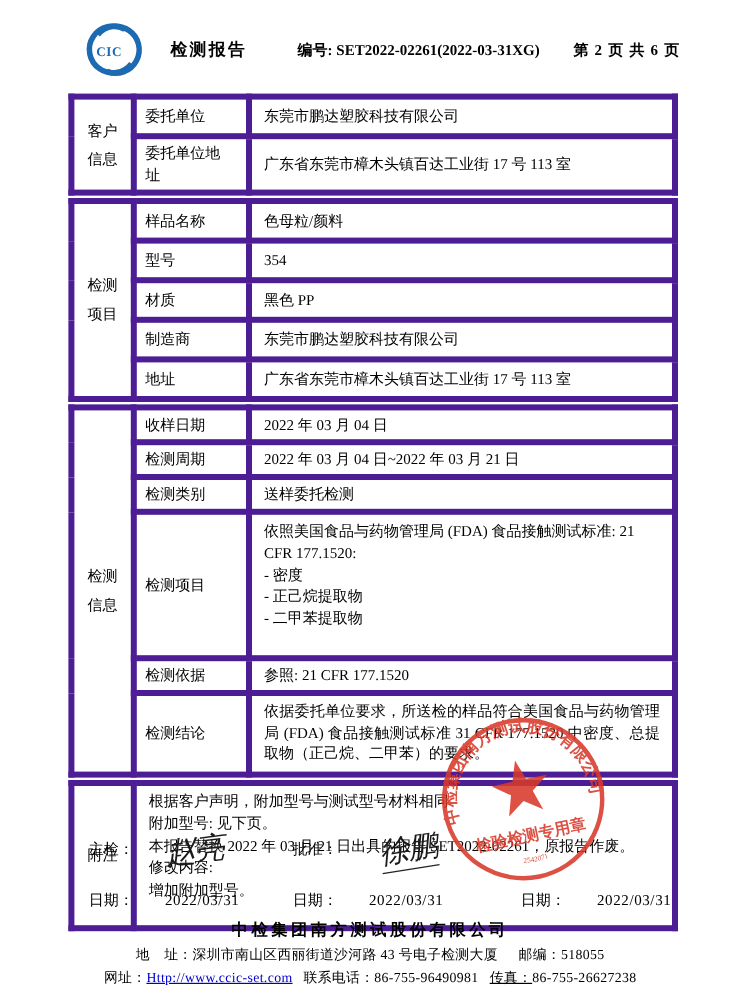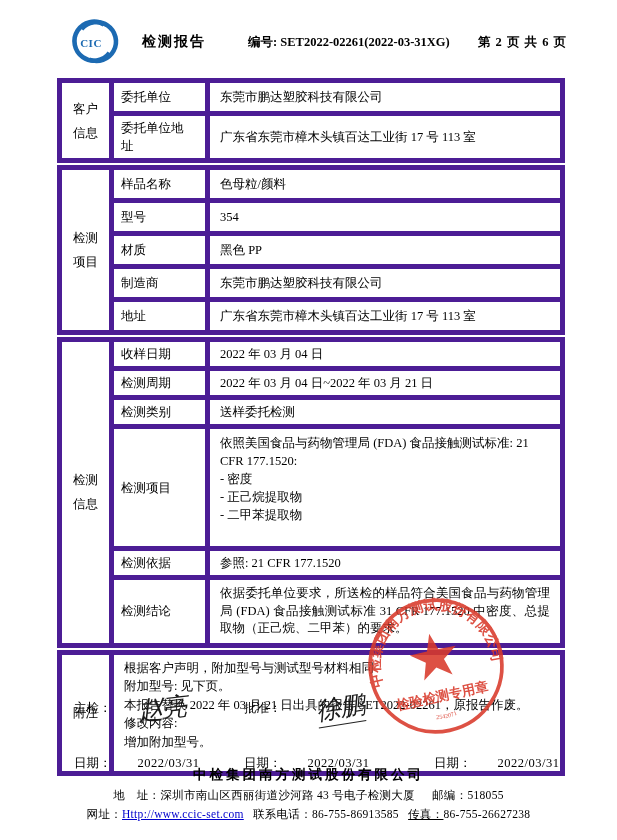--- a/index.html
+++ b/index.html
@@ -26,21 +26,21 @@
   td.lbl { padding-left:7px;margin-top:41px; }
   col.c-sec { width:52px; } col.c-lbl { width:96px; }
   tr.r33 td { height:33px; }
   tr.r27 td { height:27px; }
   td.multi { white-space:pre-line; padding-top:5px; padding-bottom:22px; }
   td.just { text-align:justify; line-height:17.5px; padding-top:5px; padding-bottom:5px; }
   td.notes-cell { white-space:pre-line; line-height:18.6px; padding-top:4px; padding-bottom:20px; }
   
   .sig-block { position:absolute; left:74px; top:686px; width:508px; }
   .sig-row { display:grid; grid-template-columns:170px 190px 148px; align-items:center; height:44px; }
-  .date-row { display:grid; grid-template-columns:170px 190px 148px; margin-top:25px; }
+  .date-row { display:grid; grid-template-columns:170px 190px 148px; margin-top:12px; }
   .sig-cell { display:flex; align-items:center; }
   .sig-label { font-size:12.5px; white-space:nowrap; }
   .sig-name { font-size:25px; font-style:italic; transform:rotate(-7deg);
               margin-left:26px; letter-spacing:-1px; color:#1a1a1a; }
   .sig-name.approver { margin-left:34px; border-bottom:1.5px solid #222; transform:rotate(-9deg); }
   .scribble { margin-left:28px; }
   .date-cell { display:flex; align-items:baseline; font-size:12.5px; }
   .date-val { margin-left:26px; letter-spacing:0.5px; }
   
   .seal { position:absolute; left:364px; top:594px; width:144px; height:144px;
@@ -222,18 +222,18 @@
   </svg>
 
   <div class="footer">
     <div class="footer-company">中检集团南方测试股份有限公司</div>
     <div class="footer-line">
       <span>地　址：</span><span>深圳市南山区西丽街道沙河路 43 号电子检测大厦</span>
       <span style="margin-left:14px;">邮编：</span><span>518055</span>
     </div>
     <div class="footer-line">
       <span>网址：</span><a class="footer-url" href="#">Http://www.ccic-set.com</a>
-      <span style="margin-left:6px;">联系电话：</span><span>86-755-86913585</span>
+      <span style="margin-left:6px;">联系电话：</span><span>86-755-96490981</span>
       <span style="margin-left:6px;text-decoration:underline;">传真：</span><span>86-755-26627238</span>
     </div>
   </div>
 
 </div>
 
 </body></html>

